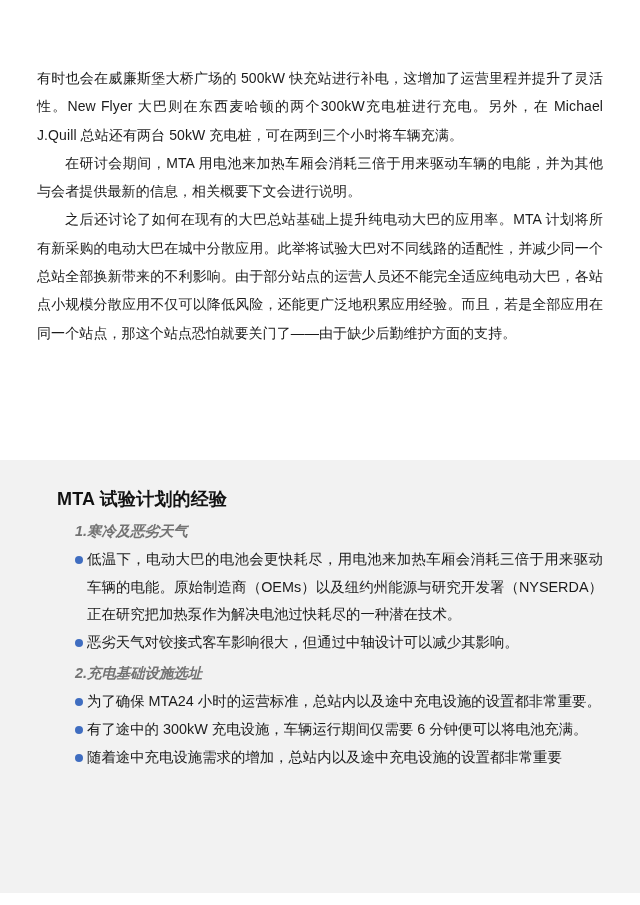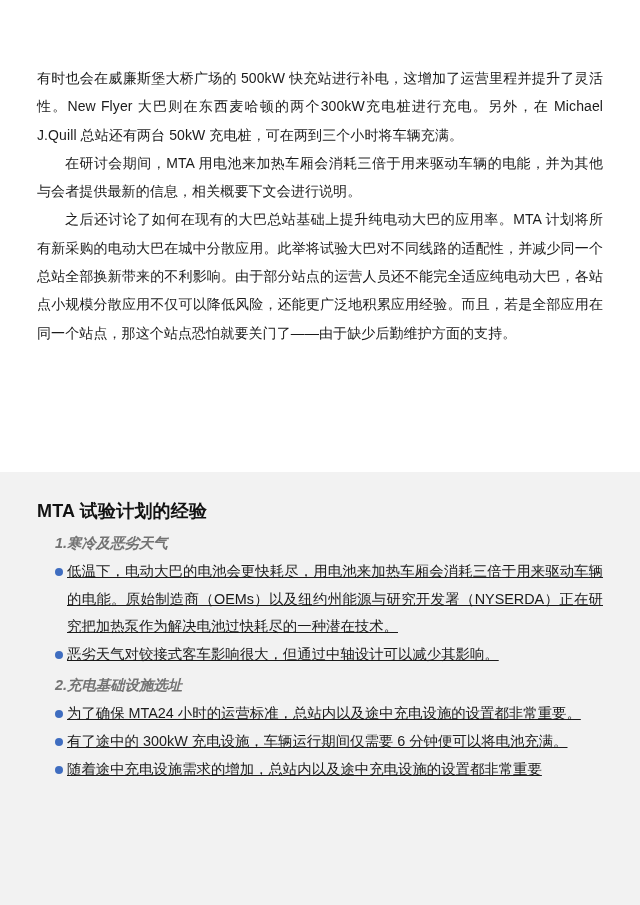--- a/index.html
+++ b/index.html
@@ -28,26 +28,26 @@
     width: 640px;
     height: 472px;
     background: #ffffff;
     box-sizing: border-box;
     padding: 64px 37px 0 37px;
   }
   
   .section-gray {
     position: absolute;
     left: 0;
-    top: 472px;
+    top: 460px;
     width: 640px;
     height: 433px;
     background: #f2f2f2;
     box-sizing: border-box;
-    padding: 26px 37px 0 37px;
+    padding: 26px 37px 0 57px;
   }
   p.body-para {
     margin: 0 0 0 0;
     font-size: 14px;
     line-height: 28.3px;
     text-align: justify;
     text-justify: inter-ideograph;
     letter-spacing: 0.1px;
     color: #1b1b1b;
   }
@@ -100,21 +100,20 @@
     top: 10px;
     width: 8px;
     height: 8px;
     border-radius: 50%;
     background: #3f6dc0;
   }
   ul.bullet-list > li .bullet-text {
     display: block;
     padding-left: 12px;
     text-indent: 0;
-    text-decoration: underline;
   }
   .li-hang {
     padding-left: 18px;
   }
 </style>
 </head>
 <body>
 
 <div class="page">
 

